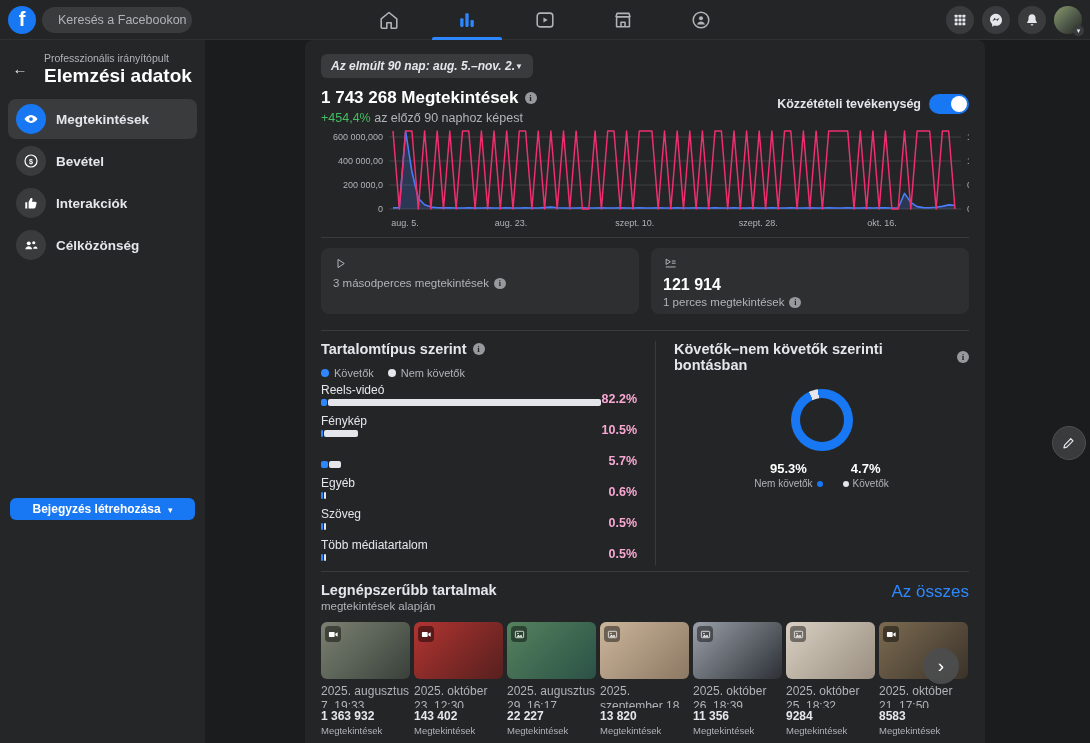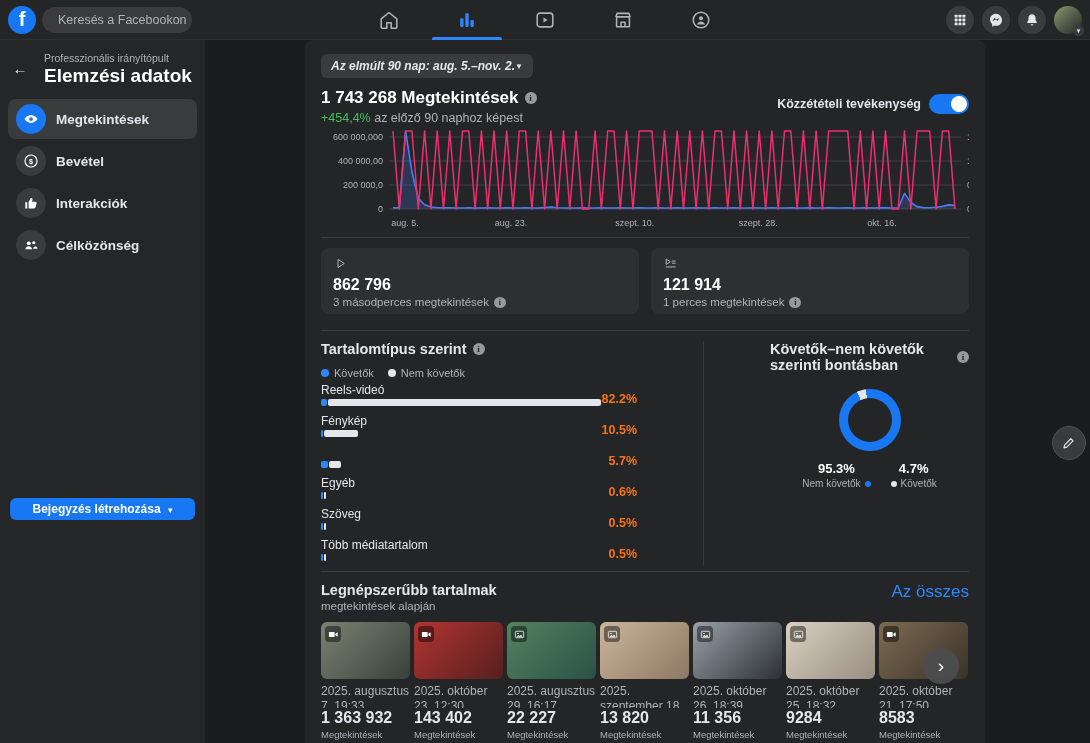--- a/index.html
+++ b/index.html
@@ -73,33 +73,33 @@
 
   #chart { display:block; margin-top:2px; }
   .divider { height:1px; background:#3a3b3c; margin-top:6px; }
   .stat-row { display:flex; gap:12px; margin-top:10px; }
   .stat-card { width:318px; height:66px; background:#2e2f31; border-radius:8px; padding:8px 12px; }
   .stat-card svg { width:15px; height:15px; }
   .stat-val { font-size:16px; font-weight:bold; color:#fff; margin-top:1px; }
   .stat-lab { font-size:11.5px; color:#b0b3b8; margin-top:2px; display:flex; align-items:center; gap:5px; }
   .stat-lab .info-i { width:11px; height:11px; line-height:11px; font-size:8px; }
 
-  .two-col { display:flex; margin-top:0;gap:48px; }
+  .two-col { display:flex; margin-top:0; }
   .col-left { width:334px; padding:10px 18px 0 0; }
   .vdiv { width:1px; background:#3a3b3c; margin-top:10px; }
   .col-right { flex:1; padding:10px 0 0 18px; }
   .sec-title { font-size:14.5px; font-weight:bold; color:#e4e6eb; display:flex; align-items:center; gap:6px; }
   .legend { display:flex; gap:14px; margin-top:10px; }
   .leg-item { display:flex; align-items:center; gap:5px; font-size:11px; color:#b0b3b8; }
   .dot { width:8px; height:8px; border-radius:50%; }
   .ct-row { position:relative; height:27px; margin-top:4px; }
   .ct-label { font-size:12px; color:#e4e6eb; }
   .ct-bar { position:absolute; left:0; top:16px; height:7px; display:flex; gap:1px; }
   .ct-seg { height:7px; border-radius:2px; }
-  .ct-pct { position:absolute; right:0; top:9px; font-size:12.5px; font-weight:bold; color:#f97316; }
+  .ct-pct { position:absolute; right:0; top:9px; font-size:12.5px; font-weight:bold; color:#f9a8d4; }
 
   .donut-wrap { display:flex; justify-content:center; margin-top:16px; }
   .donut { width:62px; height:62px; border-radius:50%; position:relative; }
   .donut .hole { position:absolute; left:9px; top:9px; width:44px; height:44px; border-radius:50%; background:#242526; }
   .donut-stats { display:flex; justify-content:center; gap:20px; margin-top:10px; }
   .ds-col { text-align:center; }
   .ds-pct { font-size:13px; font-weight:bold; color:#fff; }
   .ds-lab { font-size:10px; color:#b0b3b8; margin-top:2px; display:flex; align-items:center; gap:4px; justify-content:center; }
   .ds-lab .dot { width:6px; height:6px; }
 
@@ -108,21 +108,21 @@
   .pop-title { font-size:14.5px; font-weight:bold; color:#e4e6eb; }
   .pop-sub { font-size:11.5px; color:#b0b3b8; margin-top:2px; }
   .see-all { font-size:17px; color:#2d88ff; text-decoration:none; cursor:pointer; }
   .pop-row { display:flex; gap:4px; margin-top:10px; width:648px; overflow:hidden; }
   .pop-card { flex:0 0 89px; cursor:pointer; }
   .pop-thumb { width:89px; height:57px; border-radius:6px; position:relative; }
   .pop-thumb .media-ico { position:absolute; left:4px; top:4px; width:16px; height:16px; border-radius:4px;
     background:rgba(0,0,0,.45); display:flex; align-items:center; justify-content:center; }
   .pop-thumb .media-ico svg { width:11px; height:11px; }
   .pop-date { font-size:12px; color:#b0b3b8; line-height:1.25; margin-top:5px; height:24px; overflow:hidden; }
-  .pop-views { font-size:16px; font-weight:bold; color:#e4e6eb; margin-top:1px; }
+  .pop-views { font-size:12px; font-weight:bold; color:#e4e6eb; margin-top:1px; }
   .pop-vlab { font-size:9.5px; color:#b0b3b8; margin-top:2px; }
   .pop-next { position:absolute; right:10px; top:76px; width:36px; height:36px; border-radius:50%;
     background:rgba(76,77,78,.92); border:none; color:#fff; font-size:19px; cursor:pointer; line-height:34px; }
 
   #editFab { position:absolute; left:1052px; top:426px; width:34px; height:34px; border-radius:50%;
     background:#3a3b3c; border:1px solid #4e4f50; cursor:pointer; display:flex; align-items:center;
     justify-content:center; z-index:6; }
   #editFab svg { width:16px; height:16px; }
   .chart-txt { font-size:9px; fill:#b0b3b8; }
 </style>
@@ -321,21 +321,20 @@
         <text x="560.94" y="99" text-anchor="middle" class="chart-txt">okt. 16.</text>
       </svg>
 
     <div class="divider"></div>
     <div class="stat-row" id="statRow">
         <div class="stat-card"><span style="display:inline-flex;width:15px;height:15px">
             <svg viewBox="0 0 24 24" fill="none" stroke="#b0b3b8" stroke-width="1.6" stroke-linejoin="round">
               <path d="M8 5.5v13l10-6.5Z"></path>
             </svg>
           </span>
-    <div class="stat-val">862 796</div>
     <div class="stat-lab">
             <span>3 másodperces megtekintések</span>
             <span class="info-i">i</span>
           </div></div>
         <div class="stat-card"><span style="display:inline-flex;width:15px;height:15px">
             <svg viewBox="0 0 24 24" fill="none" stroke="#b0b3b8" stroke-width="1.6" stroke-linejoin="round">
               <path d="M5 5v8.5l6.8-4.25Z"></path>
               <path d="M14.8 8h4.7M14.8 11.5h4.7M5 17.5h14.5" stroke-linecap="round"></path>
             </svg>
           </span>

